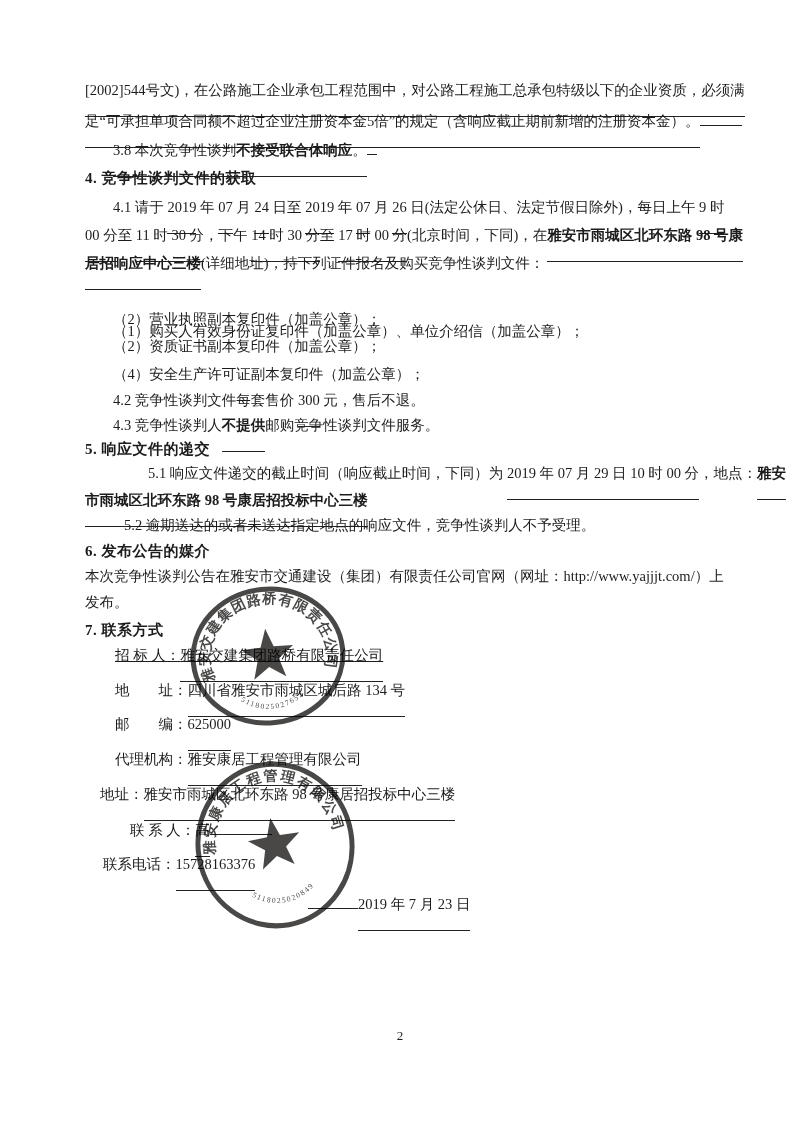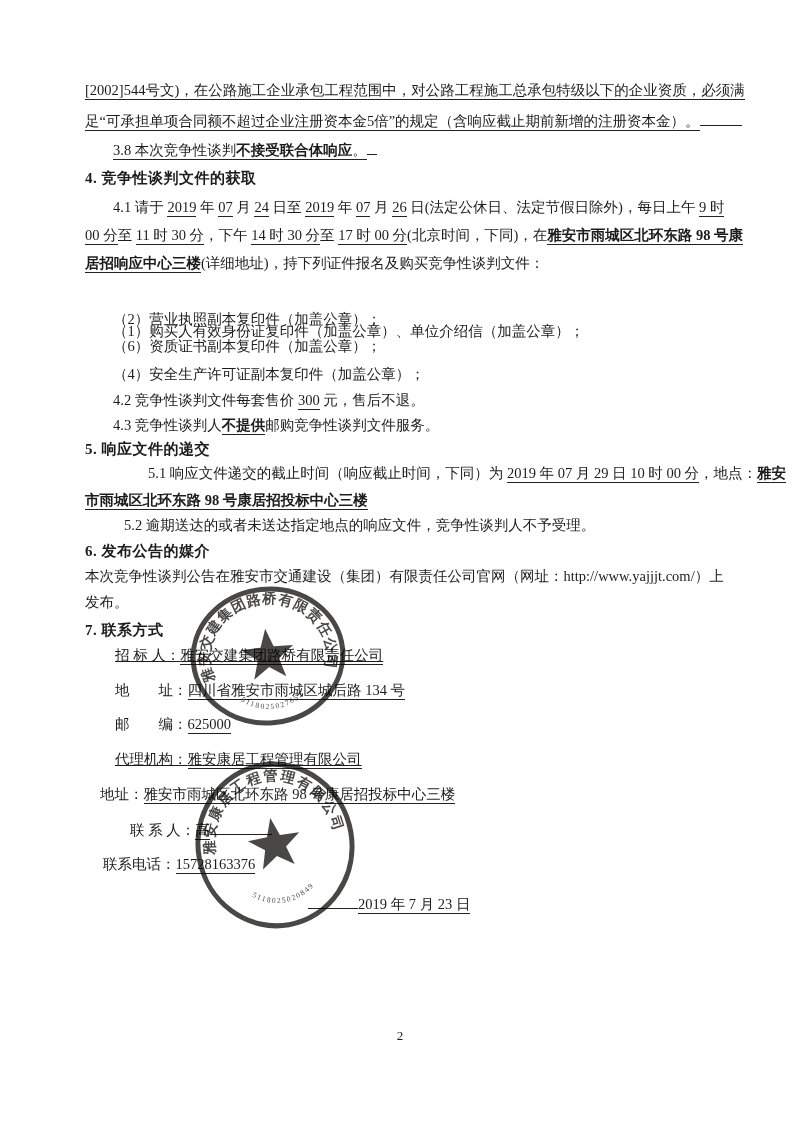--- a/index.html
+++ b/index.html
@@ -3,21 +3,21 @@
 <meta charset="utf-8">
 <style>
   html,body{margin:0;padding:0;background:#e8e8e8;}
   .page{
     position:relative;width:800px;height:1132px;margin:0 auto;
     background:#ffffff;overflow:hidden;
     font-family:"Liberation Serif","DejaVu Serif",serif;
     color:#1c1c1c;font-size:14.5px;
   }
   .line{position:absolute;white-space:pre;line-height:20px;}
-  .u{border-bottom:1.3px solid #222;padding-bottom:1px;}
+  .u{border-bottom:1.3px solid #222;padding-bottom:18px;}
   .b{font-weight:bold;}
   .h{font-weight:bold;font-size:15px;letter-spacing:0.5px;}
   .ext{display:inline-block;border-bottom:1.3px solid #222;height:15px;vertical-align:baseline;}
   .pagenum{position:absolute;left:0;width:800px;text-align:center;top:1028px;font-size:13px;}
   .stamp{position:absolute;mix-blend-mode:multiply;opacity:0.88;}
   .stamp svg{display:block;}
   .stamp text{font-family:"Liberation Serif","DejaVu Serif",serif;}
 </style>
 </head>
 <body>
@@ -31,41 +31,41 @@
   <div class="line h" style="left:85px;top:168px;text-align:right;">4. 竞争性谈判文件的获取</div>
 
   <div class="line" style="left:113px;top:197px;"><span>4.1 请于 </span><span class="u">2019</span><span> 年 </span><span class="u">07</span><span> 月 </span><span class="u">24</span><span> 日至 </span><span class="u">2019</span><span> 年 </span><span class="u">07</span><span> 月 </span><span class="u">26</span><span> 日(法定公休日、法定节假日除外)，每日上午 </span><span class="u">9 时</span></div>
 
   <div class="line" style="left:85px;top:225px;"><span class="u">00 分</span><span>至 </span><span class="u">11 时 30 分</span><span>，下午 </span><span class="u">14 时 30 分</span><span>至 </span><span class="u">17 时 00 分</span><span>(北京时间，下同)，在</span><span class="u b">雅安市雨城区北环东路 98 号康</span></div>
 
   <div class="line" style="left:85px;top:253px;"><span class="u b">居招响应中心三楼</span><span>(详细地址)，持下列证件报名及购买竞争性谈判文件：</span></div>
 
   <div class="line" style="left:113px;top:281px;margin-top:40px;">（1）购买人有效身份证复印件（加盖公章）、单位介绍信（加盖公章）；</div>
   <div class="line" style="left:113px;top:309px;">（2）营业执照副本复印件（加盖公章）；</div>
-  <div class="line" style="left:113px;top:336px;">（6）资质证书副本复印件（加盖公章）；</div>
+  <div class="line" style="left:113px;top:336px;">（2）资质证书副本复印件（加盖公章）；</div>
   <div class="line" style="left:113px;top:364px;">（4）安全生产许可证副本复印件（加盖公章）；</div>
 
   <div class="line" style="left:113px;top:390px;"><span>4.2 竞争性谈判文件每套售价 </span><span class="u">300</span><span> 元，售后不退。</span></div>
   <div class="line" style="left:113px;top:415px;"><span>4.3 竞争性谈判人</span><span class="u b">不提供</span><span>邮购竞争性谈判文件服务。</span></div>
 
   <div class="line h" style="left:85px;top:439px;">5. 响应文件的递交</div>
   <div class="line" style="left:124px;top:463px;margin-left:24px;"><span>5.1 响应文件递交的截止时间（响应截止时间，下同）为 </span><span class="u">2019 年 07 月 29 日 10 时 00 分</span><span>，地点：</span><span class="u b">雅安</span></div>
   <div class="line" style="left:85px;top:490px;"><span class="u b">市雨城区北环东路 98 号康居招投标中心三楼</span></div>
   <div class="line" style="left:124px;top:515px;text-align:center;">5.2 逾期送达的或者未送达指定地点的响应文件，竞争性谈判人不予受理。</div>
 
   <div class="line h" style="left:85px;top:541px;">6. 发布公告的媒介</div>
   <div class="line" style="left:85px;top:566px;">本次竞争性谈判公告在雅安市交通建设（集团）有限责任公司官网（网址：http://www.yajjjt.com/）上</div>
   <div class="line" style="left:85px;top:592px;">发布。</div>
 
   <div class="line h" style="left:85px;top:620px;">7. 联系方式</div>
 
   <div class="line" style="left:115px;top:645px;text-decoration:underline;"><span>招 标 人：</span><span class="u">雅安交建集团路桥有限责任公司</span></div>
   <div class="line" style="left:115px;top:680px;"><span>地　　址：</span><span class="u">四川省雅安市雨城区城后路 134 号</span></div>
   <div class="line" style="left:115px;top:714px;"><span>邮　　编：</span><span class="u">625000</span></div>
-  <div class="line" style="left:115px;top:749px;text-decoration:underline;"><span>代理机构：</span><span class="u">雅安康居工程管理有限公司</span></div>
+  <div class="line" style="left:115px;top:749px;"><span>代理机构：</span><span class="u">雅安康居工程管理有限公司</span></div>
   <div class="line" style="left:100px;top:784px;"><span>地址：</span><span class="u">雅安市雨城区北环东路 98 号康居招投标中心三楼</span></div>
   <div class="line" style="left:130px;top:819px;"><span>联 系 人：</span><span class="u">高</span><span class="ext" style="width:62px;"></span></div>
   <div class="line" style="left:103px;top:854px;text-align:right;"><span>联系电话：</span><span class="u">15728163376</span></div>
 
   <div class="line" style="left:308px;top:893px;"><span class="ext" style="width:50px;"></span><span class="u">2019 年 7 月 23 日</span></div>
 
   <div class="pagenum">2</div>
 
   <div class="stamp" style="left:188px;top:583px;transform:rotate(-6deg);">
     <svg width="160" height="146" viewBox="0 0 158 142">

